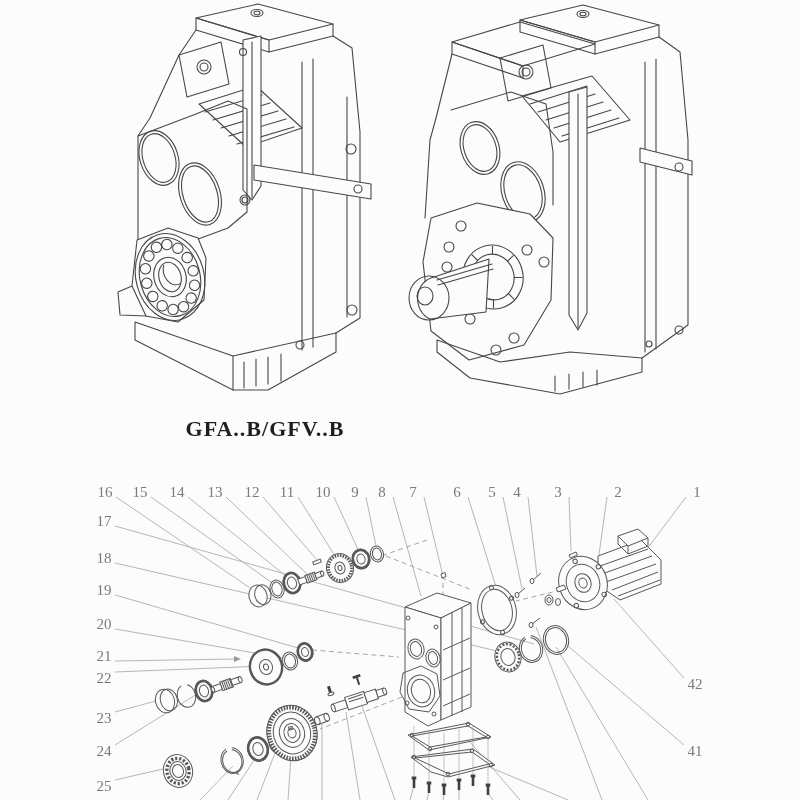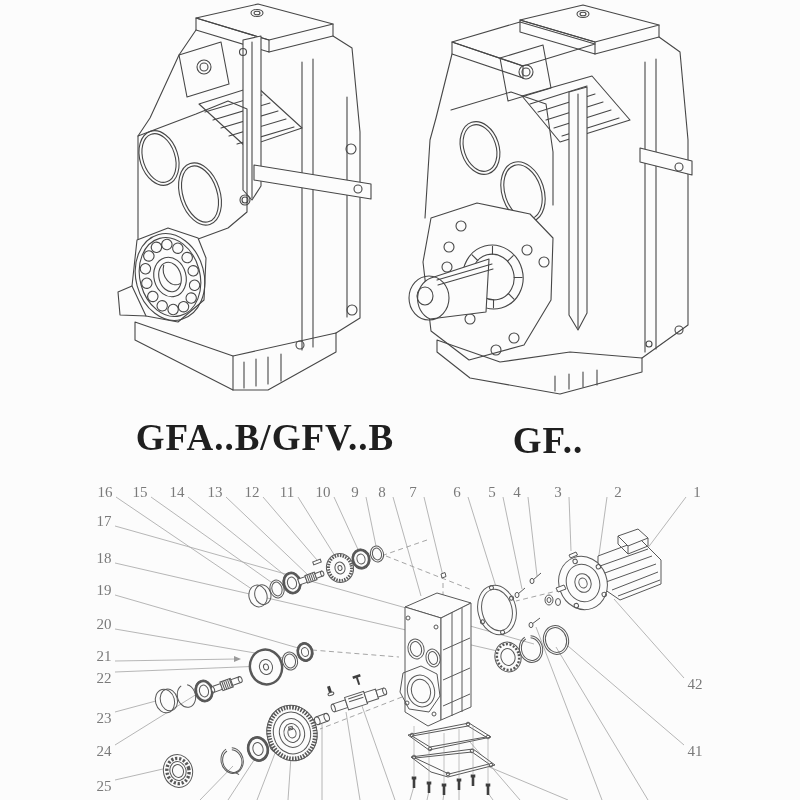--- a/index.html
+++ b/index.html
@@ -8,21 +8,21 @@
   svg{position:absolute;left:0;top:0;}
   .draw{stroke:#474747;stroke-width:1.1;fill:none;stroke-linejoin:round;stroke-linecap:round;}
   .drawf{stroke:#474747;stroke-width:1.1;fill:#fcfcfc;stroke-linejoin:round;}
   .part{stroke:#585858;stroke-width:1;fill:#fcfcfc;}
   .partn{stroke:#585858;stroke-width:1;fill:none;}
   .dash{stroke:#9b9b9b;stroke-width:.9;fill:none;stroke-dasharray:5 3.5;}
   .leader{stroke:#aeaeae;stroke-width:.9;fill:none;}
   .axis{stroke:#8f8f8f;stroke-width:.55;}
   .dark{fill:#3f3f3f;stroke:none;}
   text.num{font:15px "Liberation Serif", serif;fill:#7a7a7a;}
-  .title{position:absolute;font-weight:bold;font-size:37px;letter-spacing:1px;color:#1f1f1f;text-align:center;}
+  .title{position:absolute;font-weight:bold;font-size:22px;letter-spacing:1px;color:#1f1f1f;text-align:center;}
   .title-left{left:125px;top:416px;width:280px;}
   .title-right{left:478px;top:419px;width:140px;}
 </style>
 </head>
 <body>
 
 <div class="page">
 <svg width="800" height="800" viewBox="0 0 800 800">
 
   <g>
@@ -461,14 +461,13 @@
         <text x="104" y="683" text-anchor="middle" class="num">22</text>
         <text x="104" y="723" text-anchor="middle" class="num">23</text>
         <text x="104" y="756" text-anchor="middle" class="num">24</text>
         <text x="104" y="791" text-anchor="middle" class="num">25</text>
         <text x="695" y="689" text-anchor="middle" class="num">42</text>
         <text x="695" y="756" text-anchor="middle" class="num">41</text>
       </g>
 </svg>
 
 <div class="title title-left">GFA..B/GFV..B</div>
-<div class="title title-right">GF..</div>
 </div>
 
 </body></html>

